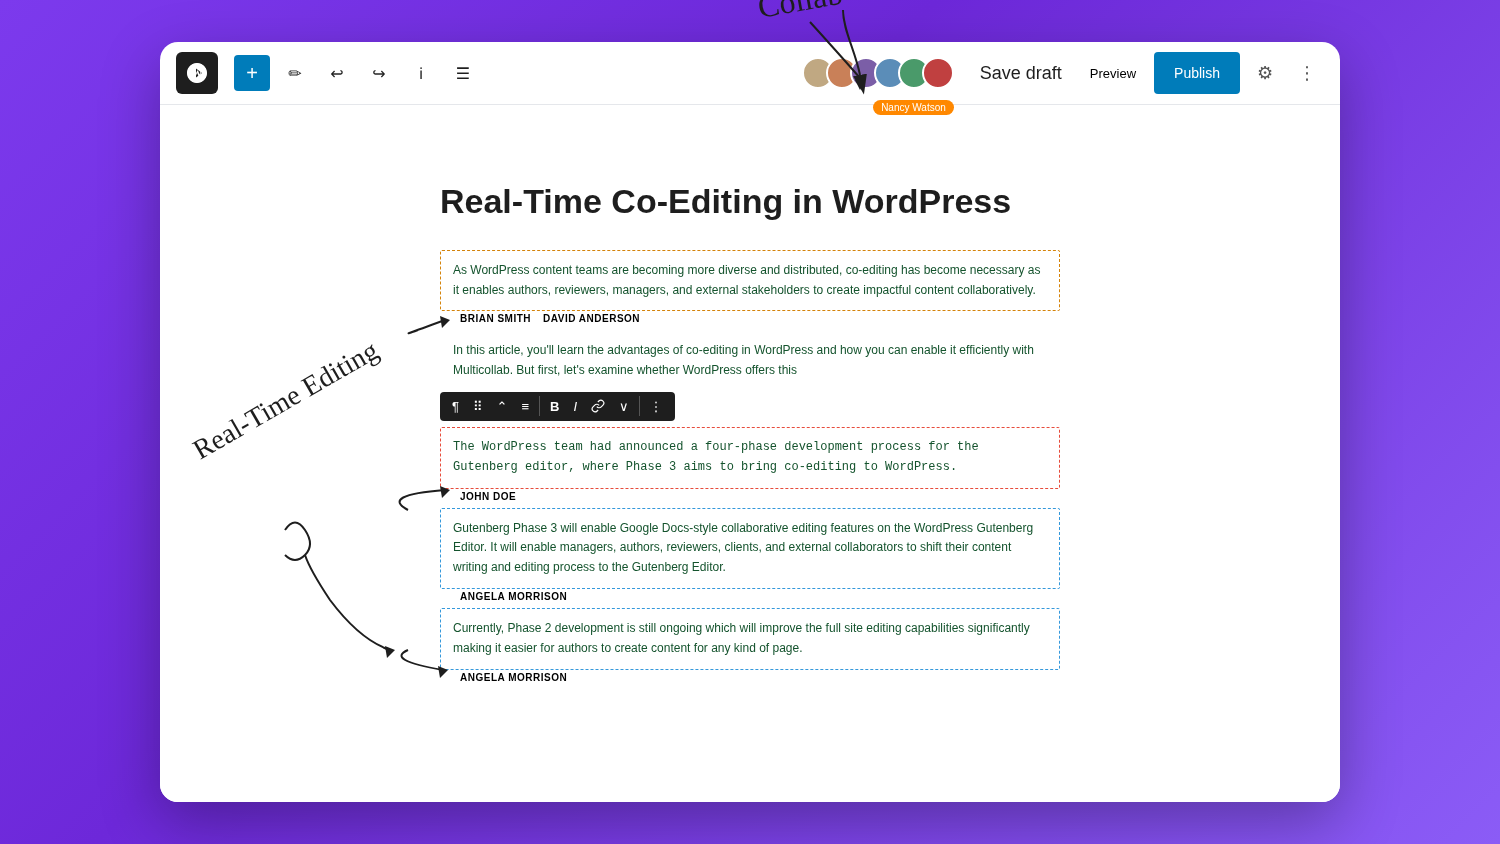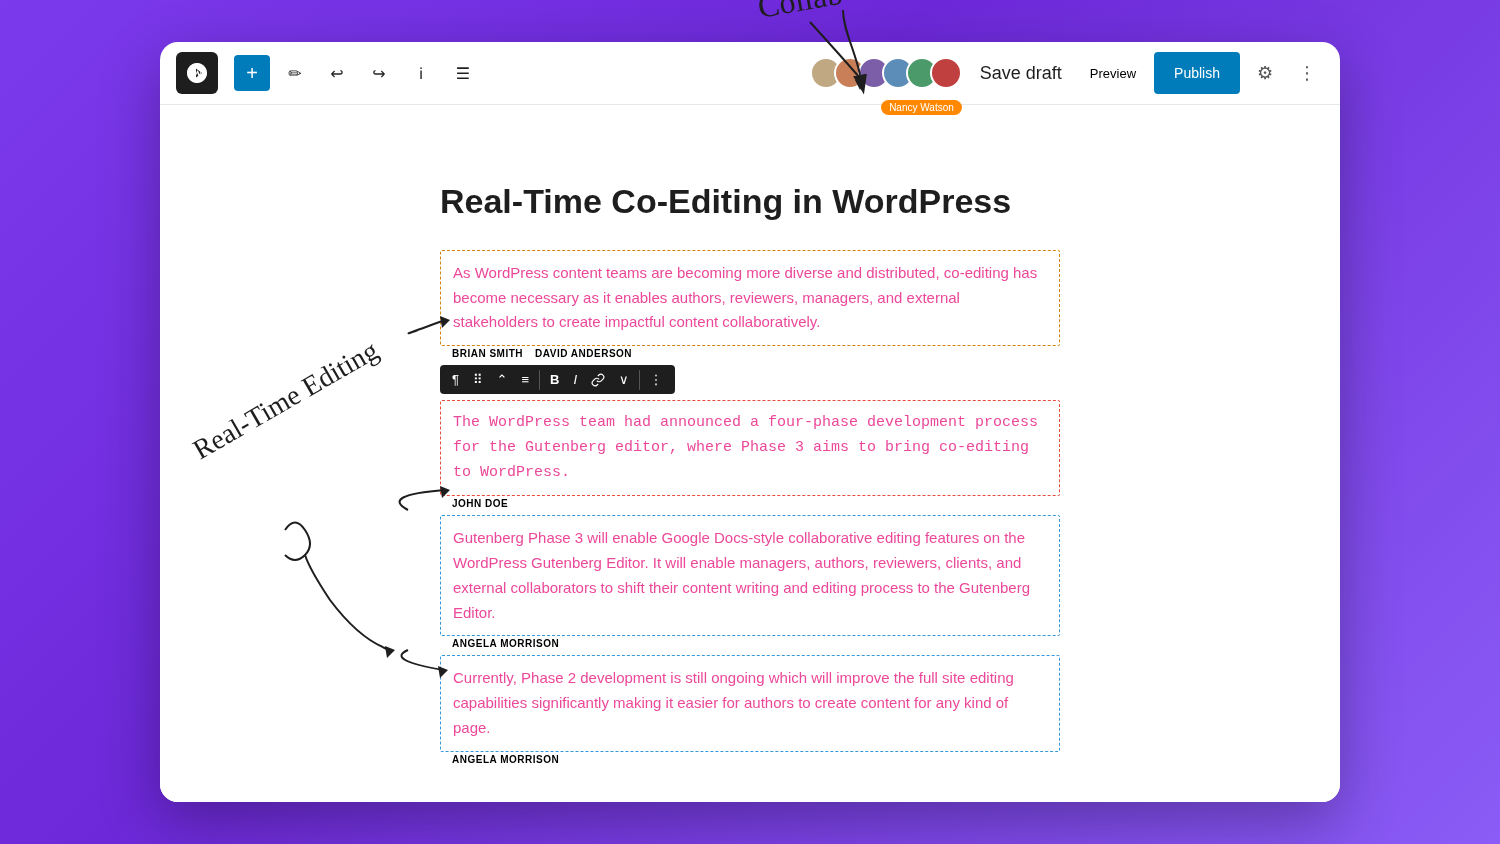--- a/index.html
+++ b/index.html
@@ -65,21 +65,21 @@
       width: 36px;
       height: 36px;
       border-radius: 4px;
       font-size: 20px;
     }
     .toolbar-spacer { flex: 1; }
     .collaborators {
       display: flex;
       align-items: center;
       position: relative;
-      margin-right: 0;
+      margin-right: 8px;
     }
     .avatar {
       width: 32px;
       height: 32px;
       border-radius: 50%;
       border: 2px solid #fff;
       margin-left: -8px;
       display: flex;
       align-items: center;
       justify-content: center;
@@ -169,23 +169,23 @@
       color: #1e1e1e;
       margin-bottom: 28px;
       line-height: 1.2;
       margin-top: 36px;
     }
     .block {
       position: relative;
       margin-bottom: 6px;
     }
     .block-content {
-      font-size: 15px;
+      font-size: 12px;
       line-height: 1.65;
-      color: #ec4899;
+      color: #14532d;
       padding: 10px 12px;
       border: 1.5px dashed transparent;
       border-radius: 2px;
     }
     .block-content.editing-brian {
       border-color: #d4830a;
     }
     .block-content.editing-john {
       border-color: #e74c3c;
       font-family: Liberation Mono, monospace;
@@ -194,21 +194,21 @@
       border-color: #3498db;
     }
     .block-content.editing-angela2 {
       border-color: #3498db;
     }
     .user-label {
       font-size: 10px;
       font-weight: 700;
       letter-spacing: 0.5px;
       margin-top: 2px;
-      margin-left: 12px;
+      margin-left: 20px;
       display: flex;
       gap: 12px;
     }
 
     
     .inline-toolbar {
       display: flex;
       align-items: center;
       background: #1e1e1e;
       border-radius: 4px;
@@ -310,20 +310,21 @@
 
       <div class="block">
         <div class="block-content editing-brian">As WordPress content teams are becoming more diverse and distributed, co-editing has become necessary as it enables authors, reviewers, managers, and external stakeholders to create impactful content collaboratively.</div>
         <div class="user-label">
           <span class="brian">BRIAN SMITH</span>
           <span class="david">DAVID ANDERSON</span>
         </div>
       </div>
 
       <div class="block">
+        <div class="block-content">In this article, you'll learn the advantages of co-editing in WordPress and how you can enable it efficiently with Multicollab. But first, let's examine whether WordPress offers this</div>
         <div class="inline-toolbar">
           <button class="inline-btn">¶</button>
           <button class="inline-btn">⠿</button>
           <button class="inline-btn">⌃</button>
           <button class="inline-btn">≡</button>
           <div class="inline-divider"></div>
           <button class="inline-btn bold">B</button>
           <button class="inline-btn italic">I</button>
           <button class="inline-btn">
             <svg width="14" height="14" viewBox="0 0 24 24" fill="none" stroke="white" stroke-width="2">

